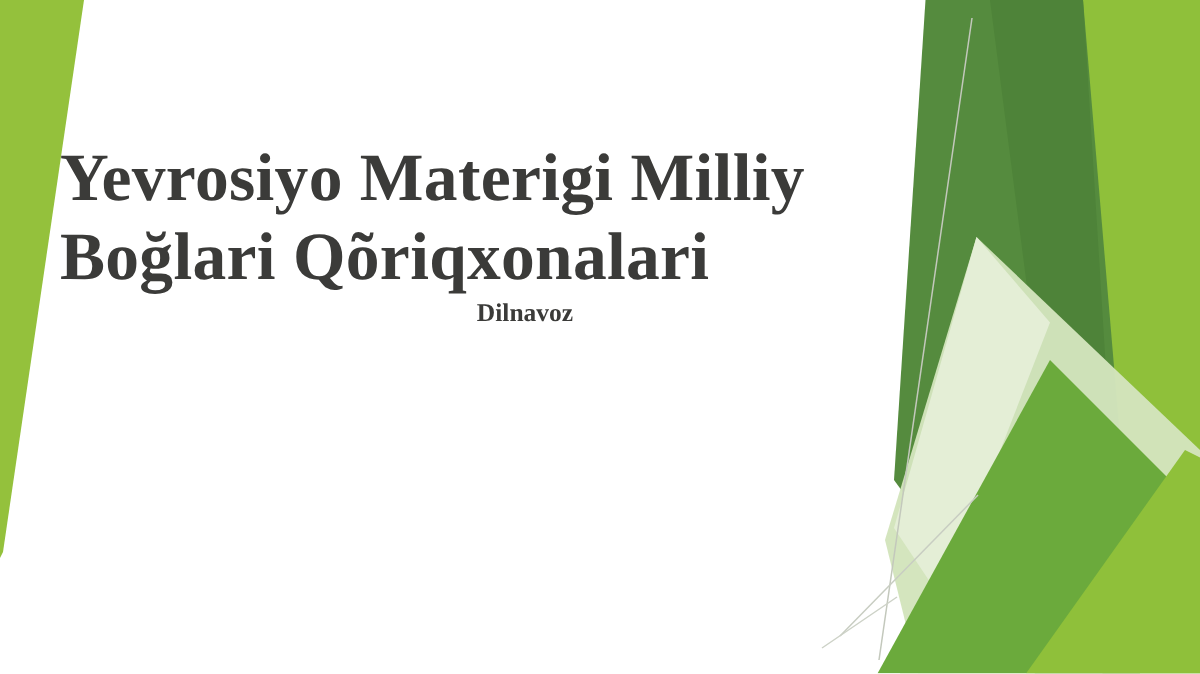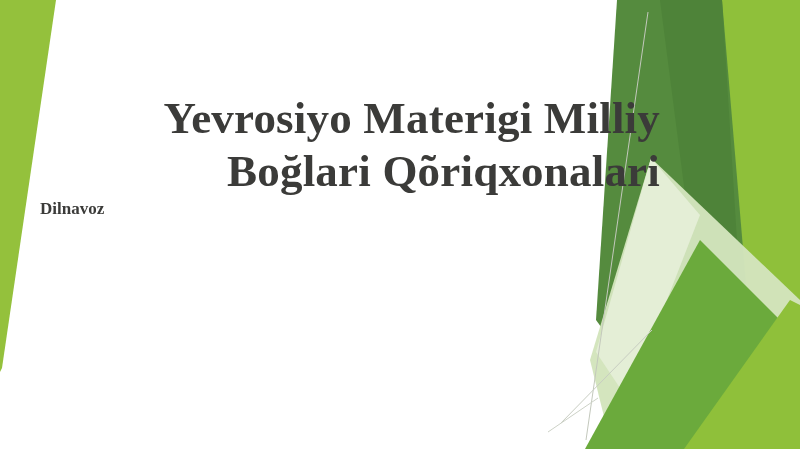--- a/index.html
+++ b/index.html
@@ -31,34 +31,35 @@
     left: 0;
     width: 800px;
     height: 449px;
     z-index: 5;
   }
   .title {
     position: absolute;
     left: 40px;
     top: 92px;
     width: 620px;
-    text-align: right;
+    text-align: left;
     font-family: "Liberation Serif", "DejaVu Serif", serif;
     font-weight: bold;
     font-size: 45px;
     line-height: 53px;
     letter-spacing: 0.2px;
     color: #3b3b39;
     margin: 0;
   }
   .subtitle {
     position: absolute;
     left: 40px;
     top: 198px;
     width: 620px;
+    text-align: center;
     font-family: "Liberation Serif", "DejaVu Serif", serif;
     font-weight: bold;
     font-size: 17px;
     line-height: 22px;
     color: #3b3b39;
     margin: 0;
   }
 </style>
 </head>
 <body>

